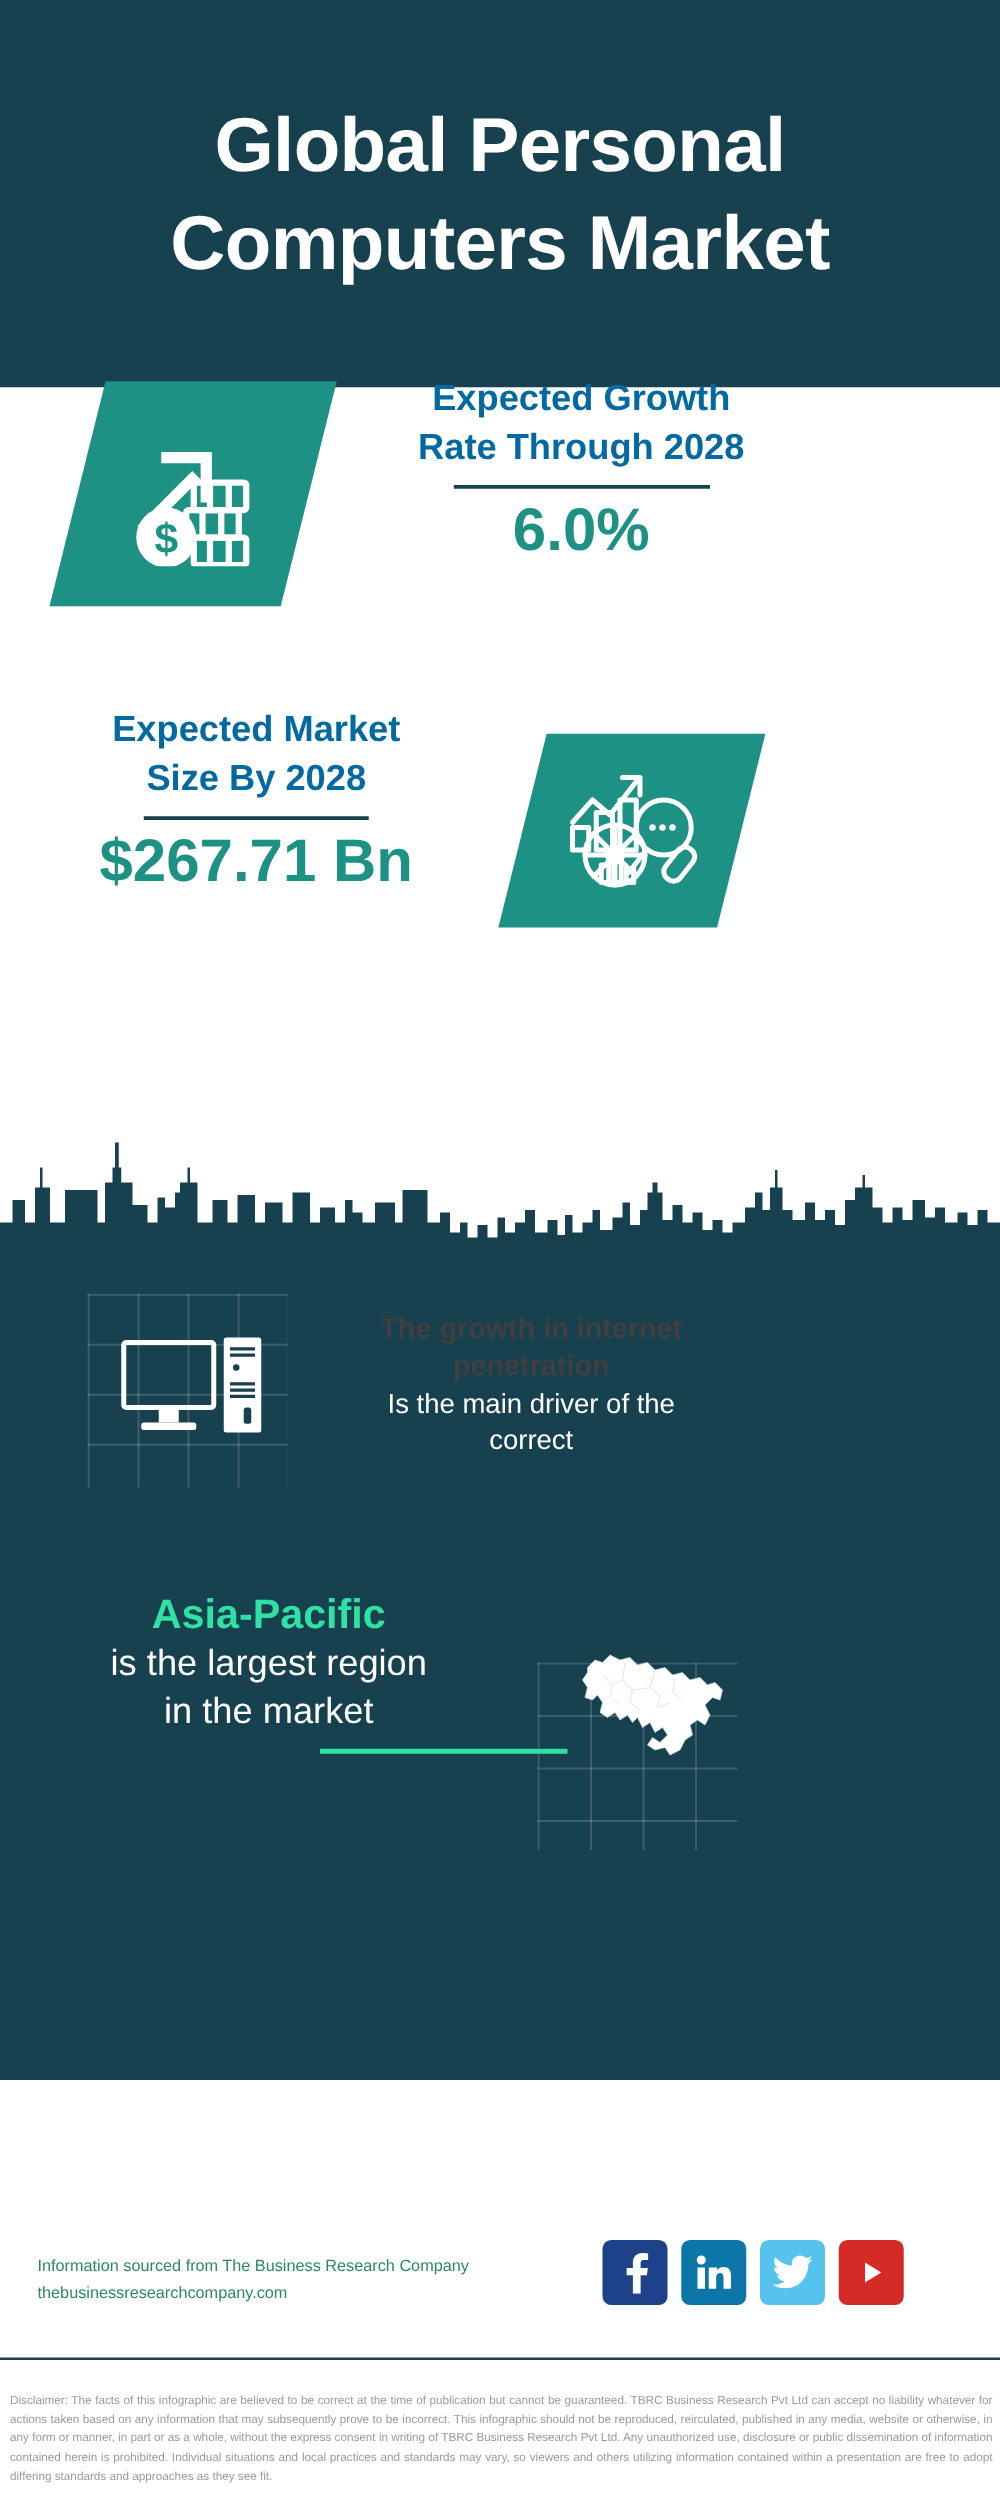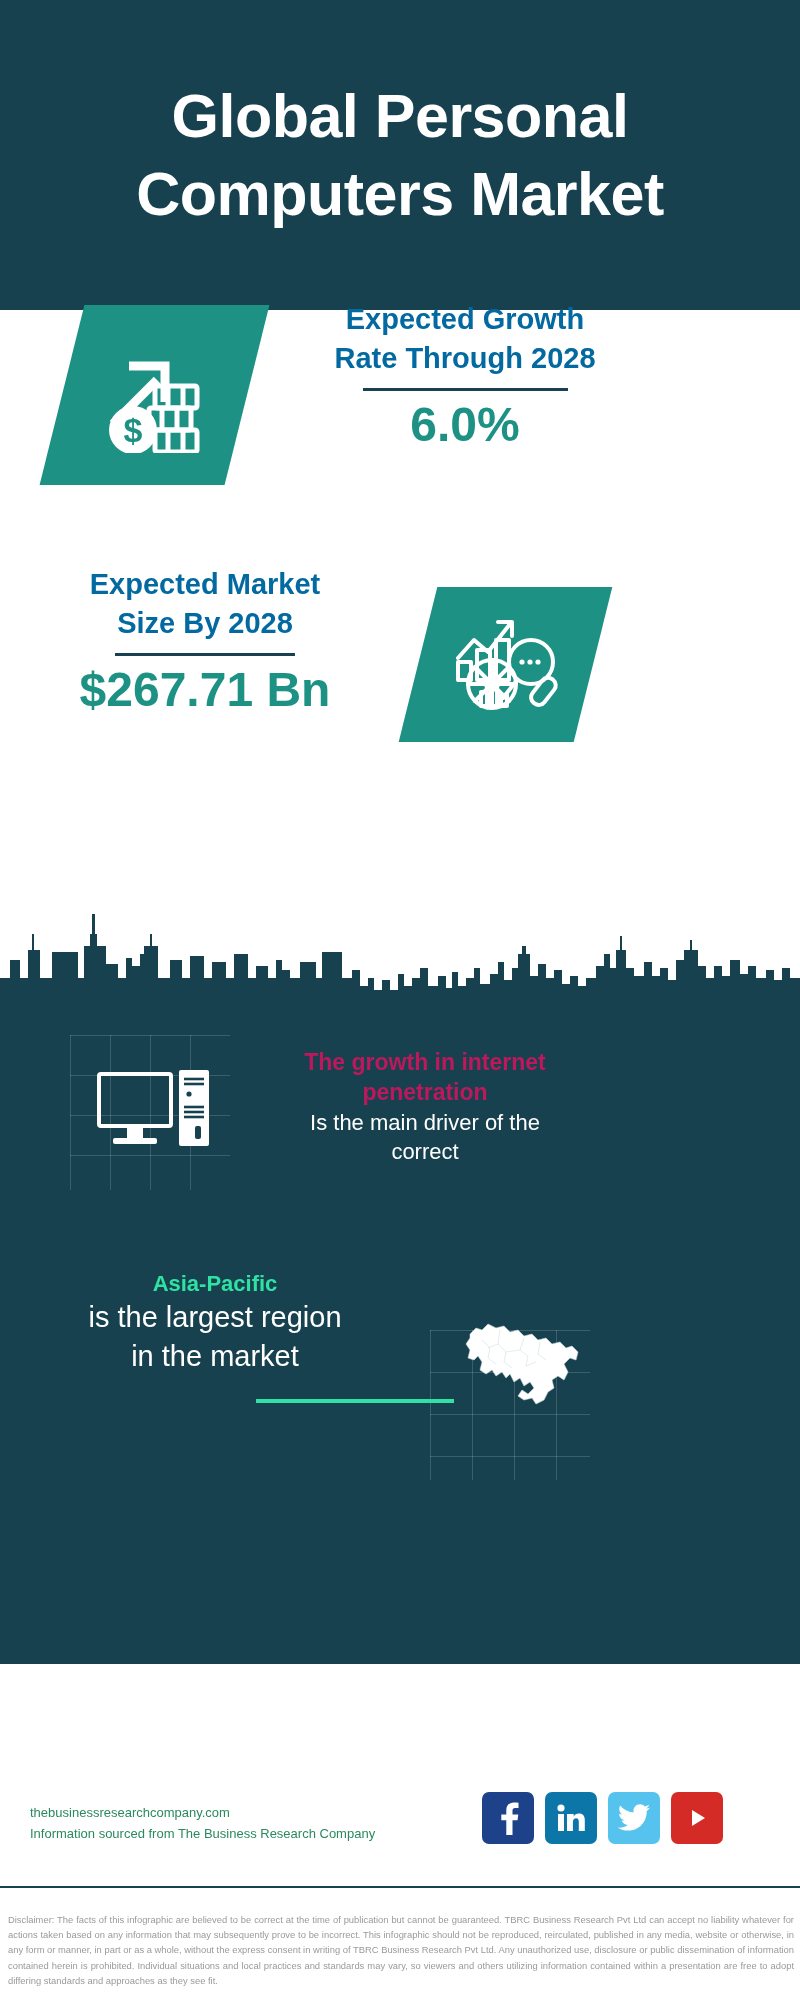--- a/index.html
+++ b/index.html
@@ -129,21 +129,21 @@
   .driver-block {
     position:absolute; left:0; top:1035px; width:800px; height:180px;
   }
   .pc-icon {
     position:absolute; left:95px; top:25px; width:120px; height:100px;
   }
   .driver-text {
     position:absolute; left:275px; top:12px; width:300px; text-align:center;
   }
   .accent-green {
-    color:#be185d;
+    color:#404040;
     font-size:23px;
     font-weight:bold;
     line-height:1.32;
   }
   .white-text {
     color:#ffffff;
     font-size:22px;
     font-weight:normal;
     line-height:1.34;
   }
@@ -155,21 +155,21 @@
 
   
   .region-block {
     position:absolute; left:0; top:1270px; width:800px; height:190px;
   }
   .region-text {
     position:absolute; left:45px; top:0; width:340px; text-align:center;
   }
   .accent-green-lg {
     color:#2fe2a3;
-    font-size:22px;
+    font-size:33px;
     font-weight:bold;
     line-height:1.26;
   }
   .white-text-lg {
     color:#ffffff;
     font-size:29px;
     font-weight:normal;
     line-height:1.34;
   }
   .map-icon {
@@ -385,22 +385,22 @@
         <path d="M58,44 L48,48"></path>
         <path d="M66,52 L80,50"></path>
         <path d="M86,66 L96,62"></path>
       </g>
     </svg>
   </div>
 </div>
 
 <div class="footer">
   <div class="footer-src">
+    <div class="footer-line">Information sourced from The Business Research Company</div>
     <div class="footer-line">thebusinessresearchcompany.com</div>
-    <div class="footer-line">Information sourced from The Business Research Company</div>
   </div>
 
   <div class="social-row">
 
     <a class="social" style="background:#1d4289">
       <svg width="26" height="34" viewBox="0 0 26 34">
           <path fill="#ffffff" d="M17.5 34V19.2h5l0.8-5.8h-5.8V9.7c0-1.7 0.5-2.8 2.9-2.8h3.1V1.7C22.9 1.6 21 1.4 18.9 1.4c-4.5 0-7.6 2.8-7.6 7.8v4.2H6.3v5.8h5v14.8H17.5z"></path>
         </svg>
     </a>
 

